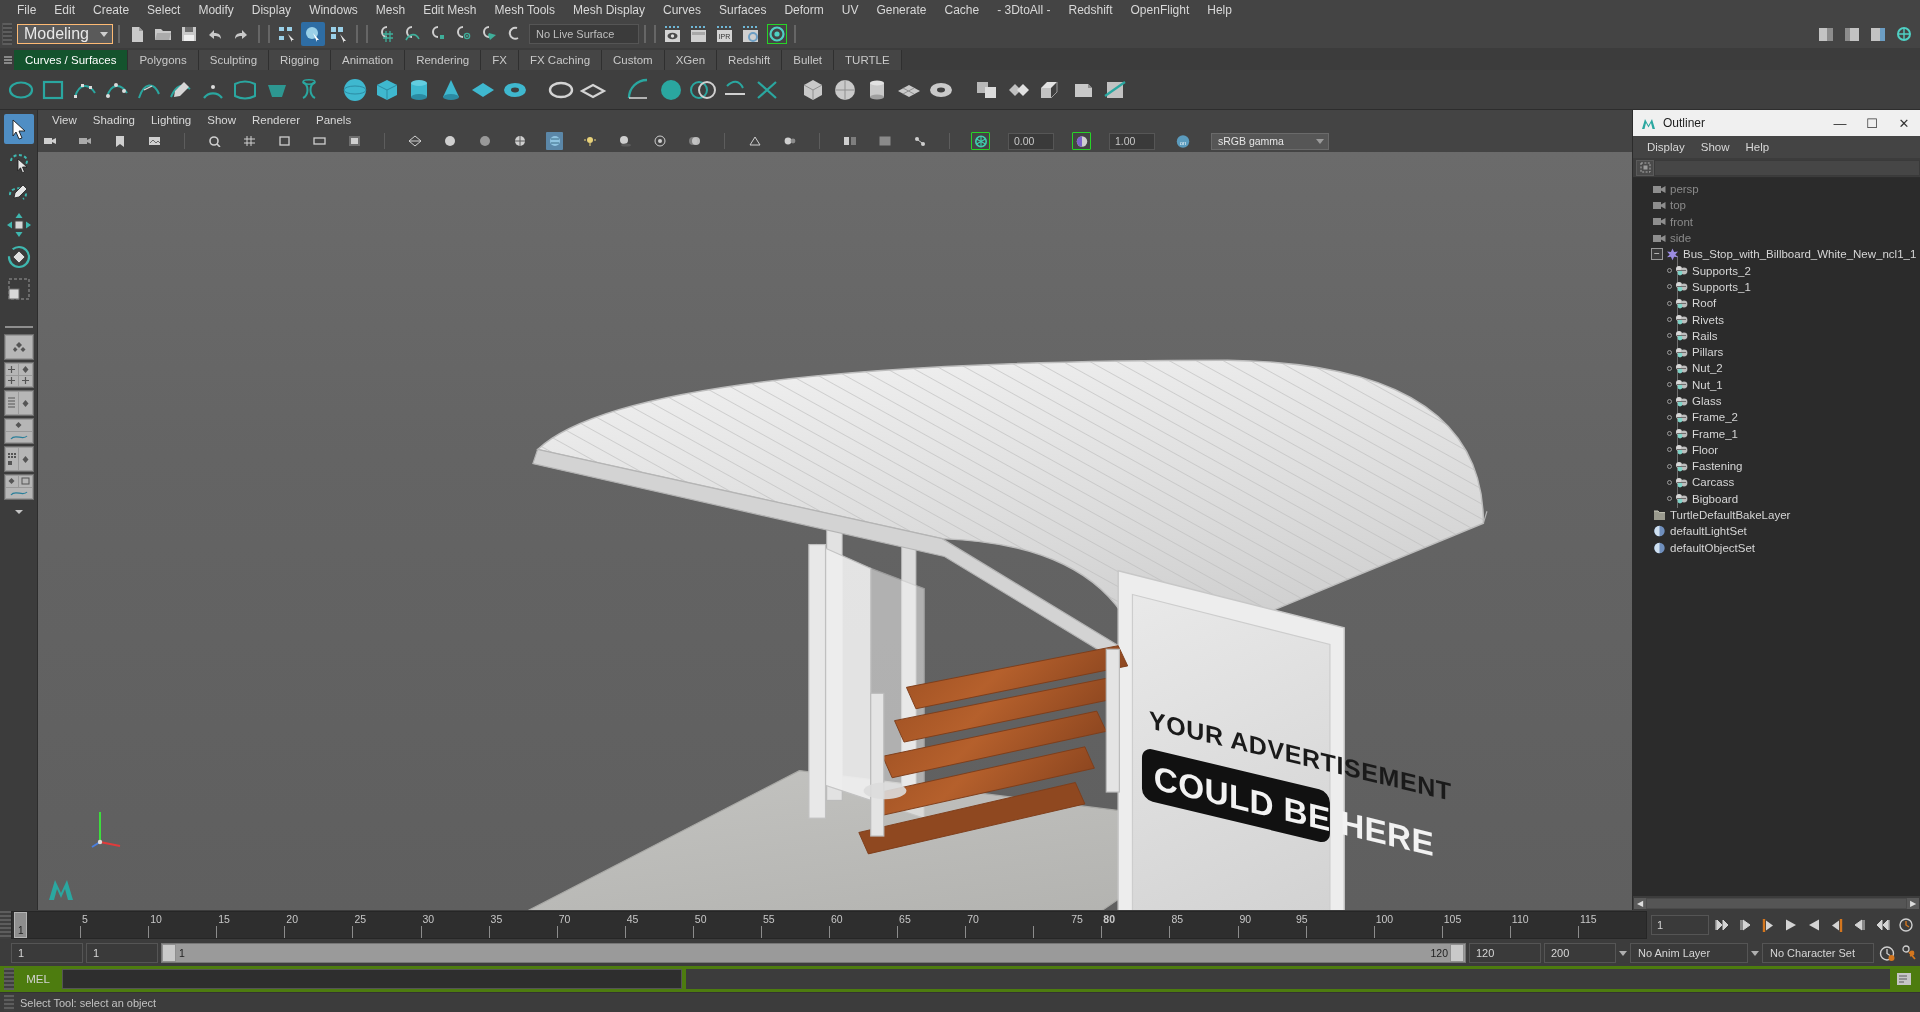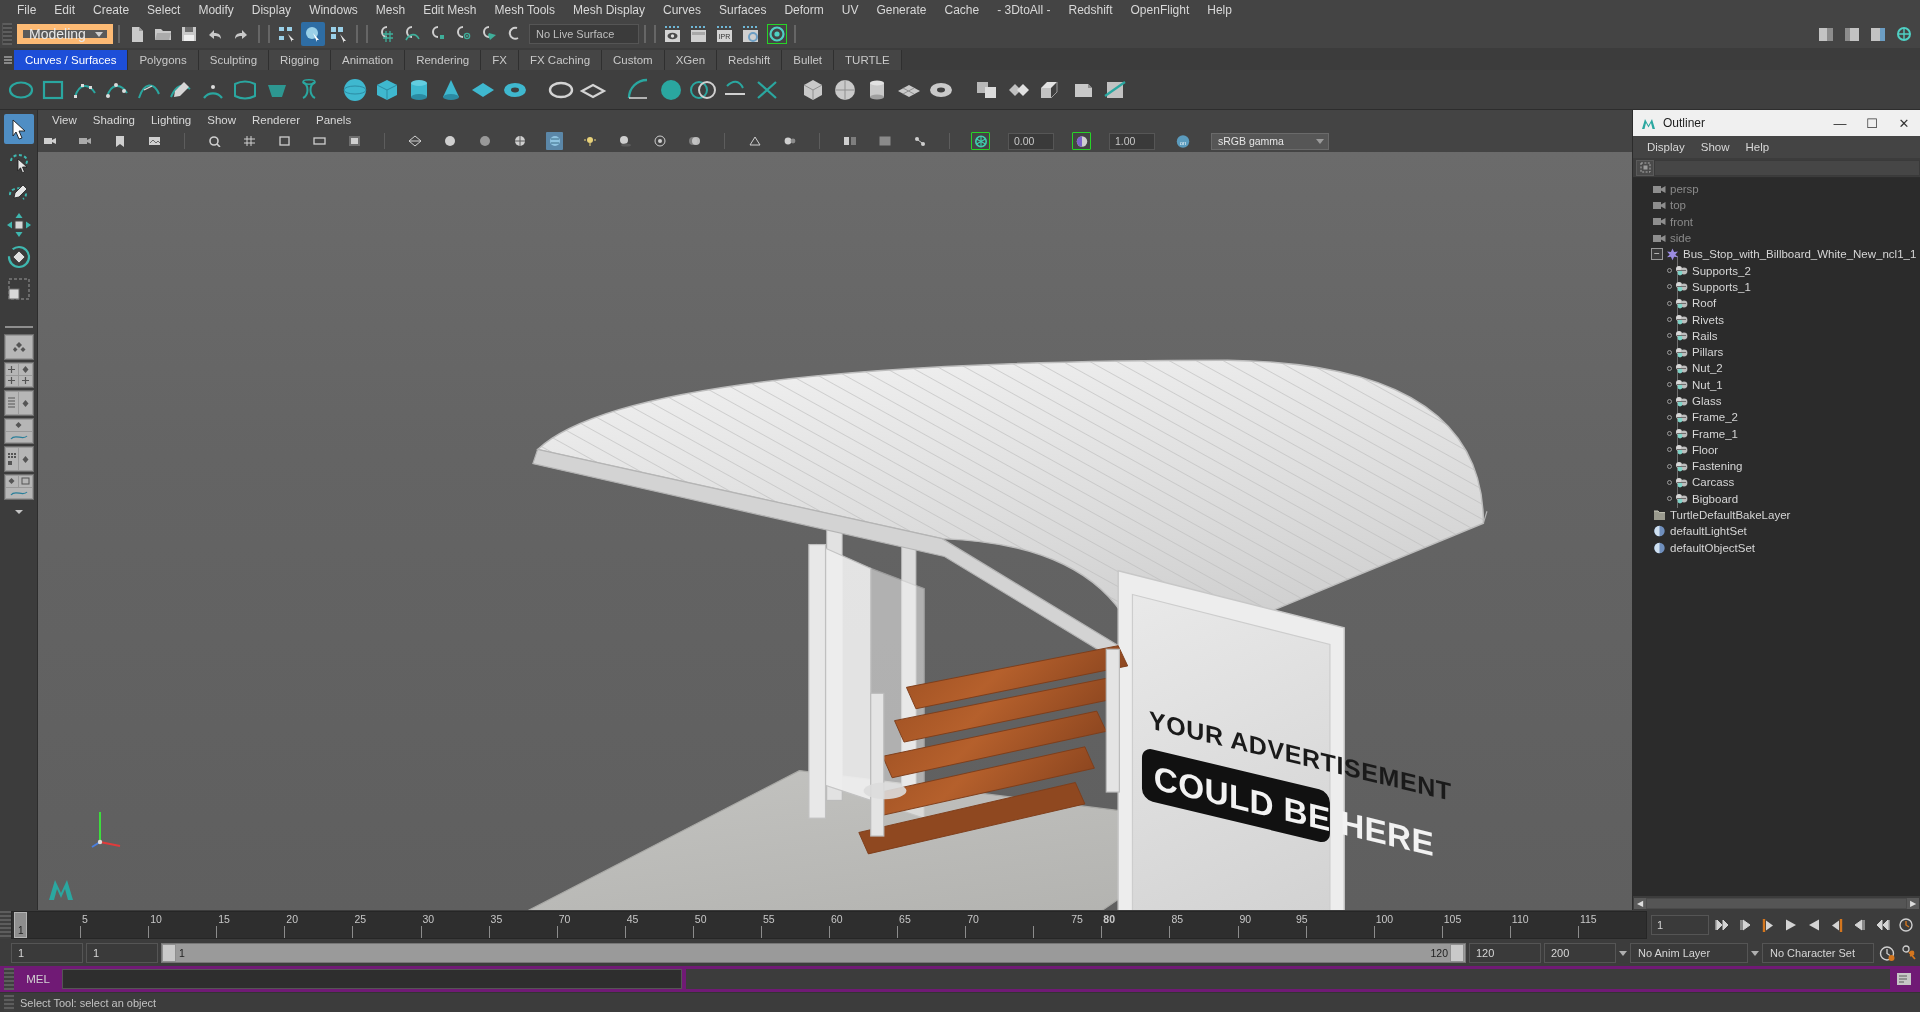--- a/index.html
+++ b/index.html
@@ -25,23 +25,23 @@
 
   
   .statusline {
     height: 28px; background: #444444; display: flex; align-items: center;
     flex: 0 0 28px; padding-left: 2px; gap: 2px; position: relative;
   }
   .grip { width: 10px; height: 22px; background:
       repeating-linear-gradient(to bottom,#5d5d5d 0 2px,#3f3f3f 2px 4px);
     border-left: 1px solid #555; margin-right: 3px; flex: 0 0 10px; }
   .menuset {
-    width: 96px; height: 20px; background: #5a5a5a; border: 6px solid #fdba74;
+    width: 96px; height: 20px; background: #5a5a5a; border: 1px solid #fdba74;
     display: flex; align-items: center; justify-content: space-between;
-    padding: 0 4px 0 6px; font-size: 14px; color: #e8e8e8;
+    padding: 0 4px 0 6px; font-size: 16px; color: #e8e8e8;
   }
   .menuset .carret { border-left: 4px solid transparent; border-right: 4px solid transparent;
     border-top: 5px solid #cfcfcf; }
   .sepdbl { display:flex; align-items:center; gap:2px; margin:0 3px; }
   .sepdbl i { display:block; width:2px; height:18px; background:#666; }
   .tbtn {
     width: 24px; height: 24px; display: flex; align-items: center; justify-content: center;
     border-radius: 2px; cursor: default; position: relative;
   }
   .tbtn.active { background: #2e6da4; }
@@ -56,21 +56,21 @@
     height: 22px; background: #3c3c3c; display: flex; align-items: flex-end;
     flex: 0 0 22px; padding-left: 2px;
   }
   .shelfgrip { width: 12px; height: 20px; display:flex; align-items:center; justify-content:center; }
   .shelfgrip i { width:8px; height:2px; background:#888; box-shadow: 0 3px 0 #888, 0 -3px 0 #888; }
   .stab {
     font-size: 11.5px; color: #c9c9c9; padding: 3px 11px 4px 11px; height: 20px;
     background: #454545; border-right: 1px solid #2f2f2f; line-height: 14px;
     white-space: nowrap; cursor: default;
   }
-  .stab.sel { background: #1d4ed8; color: #ffffff; }
+  .stab.sel { background: #14532d; color: #ffffff; }
 
   
   .shelfrow {
     height: 40px; background: #3f3f3f; display: flex; align-items: center;
     flex: 0 0 40px; padding-left: 6px; gap: 2px; border-bottom: 1px solid #2d2d2d;
   }
   .sh { width: 30px; height: 32px; display:flex; align-items:center; justify-content:center;
     border-radius:2px; cursor: default; }
   .shsep { width: 12px; }
 
@@ -188,21 +188,21 @@
   .rb-num { font-size:10.5px; color:#222; margin-left:3px; }
   .rb-right { position:absolute; right:1px; display:flex; align-items:center; gap:2px; }
   .selbox { height:20px; background:#3a3a3a; border:1px solid #555; font-size:11px;
     color:#d6d6d6; display:flex; align-items:center; padding:0 4px 0 7px; gap:5px; }
   .tri { border-left:4px solid transparent; border-right:4px solid transparent;
     border-top:5px solid #b0b0b0; }
   .tri-dk { border-left:4px solid transparent; border-right:4px solid transparent;
     border-top:5px solid #9b9b9b; }
 
   
-  .cmdrow { height:26px; background:#701a75; display:flex; align-items:center;
+  .cmdrow { height:26px; background:#4d7c0f; display:flex; align-items:center;
     flex:0 0 26px; gap:4px; padding-left:4px; }
   .cmd-grip { width:10px; height:22px; background:
     repeating-linear-gradient(to bottom,#5d5d5d 0 2px,#3f3f3f 2px 4px); flex:0 0 10px; }
   .mel { font-size:11.5px; color:#d2d2d2; width:40px; text-align:center; }
   .cmdinput { width:620px; height:20px; background:#2e2e2e; border:1px solid #555; }
   .cmdout { flex:1 1 auto; height:20px; background:#3c3c3c; }
 
   
   .helpline { height:20px; background:#3c3c3c; display:flex; align-items:center;
     flex:0 0 20px; padding-left:4px; gap:6px; border-top:1px solid #333; }

